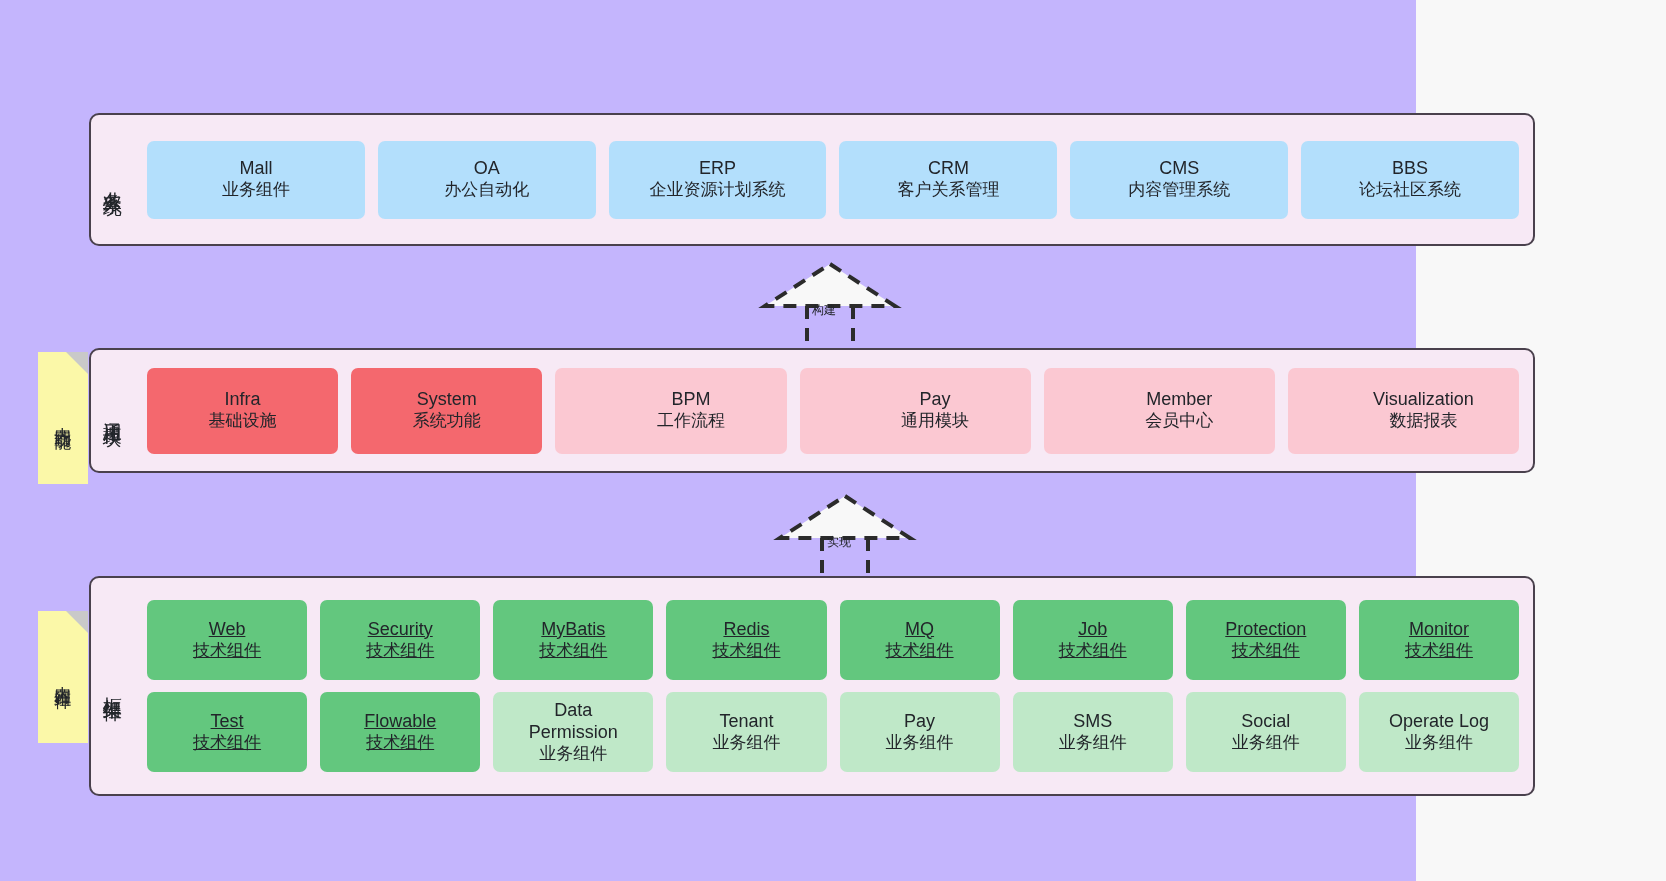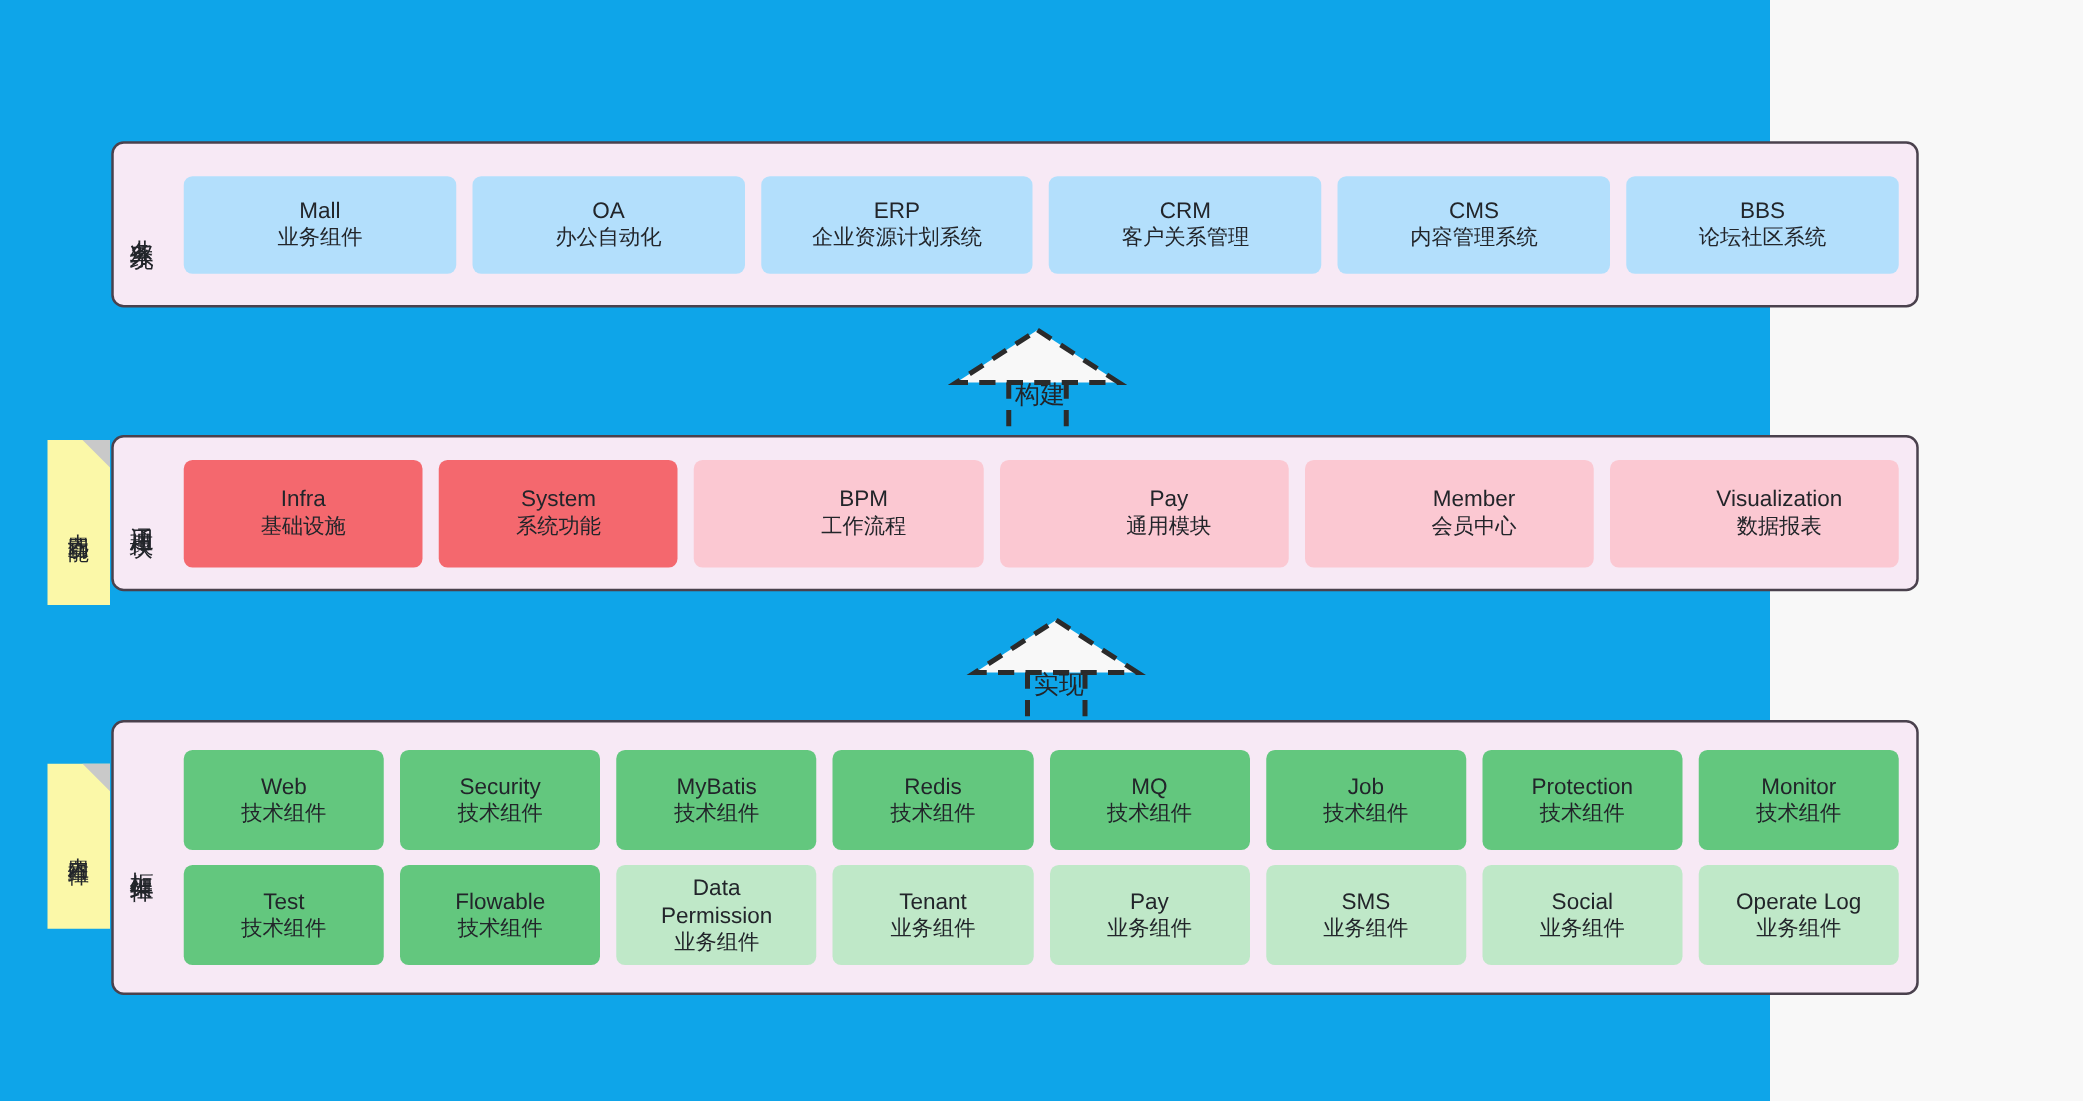--- a/index.html
+++ b/index.html
@@ -9,21 +9,21 @@
     height: 881px;
     background: #f8f8f8;
     font-family: "Liberation Sans", "DejaVu Sans", sans-serif;
     overflow: hidden;
   }
 
   #canvas {
     position: relative;
     width: 1416px;
     height: 881px;
-    background: #0ea5e9;
+    background: #c4b5fd;
   }
 
   
   .layer {
     position: absolute;
     background: #f7e9f5;
     border: 2px solid #4a414d;
     border-radius: 10px;
     display: flex;
     align-items: stretch;
@@ -78,21 +78,21 @@
     color: #22252a;
     line-height: 1.22;
     padding: 6px 4px;
   }
   .node .t1 { font-size: 18px; }
   .node .t2 { font-size: 17px; }
 
   .node.blue        { background: #b3dffc; height: 78px; }
   .node.red         { background: #f4686e; height: 86px; }
   .node.pink        { background: #fbc8d2; height: 86px; padding-left: 44px; }
-  .node.green       { background: #63c77e; height: 80px; }
+  .node.green       { background: #63c77e; height: 80px; text-decoration: underline; }
   .node.green-light { background: #bfe8c8; height: 80px; }
 
   
   .sticky {
     position: absolute;
     background: #fbf8a8;
     display: flex;
     align-items: center;
     justify-content: center;
     font-size: 17px;
@@ -111,21 +111,21 @@
     border-left: 22px solid transparent;
   }
 
   
   .connector {
     position: absolute;
     pointer-events: none;
   }
   .connector .label {
     position: absolute;
-    font-size: 20px;
+    font-size: 12px;
     color: #22252a;
     background: transparent;
     white-space: nowrap;
   }
 </style>
 </head>
 <body>
 
 <div id="canvas">
 

